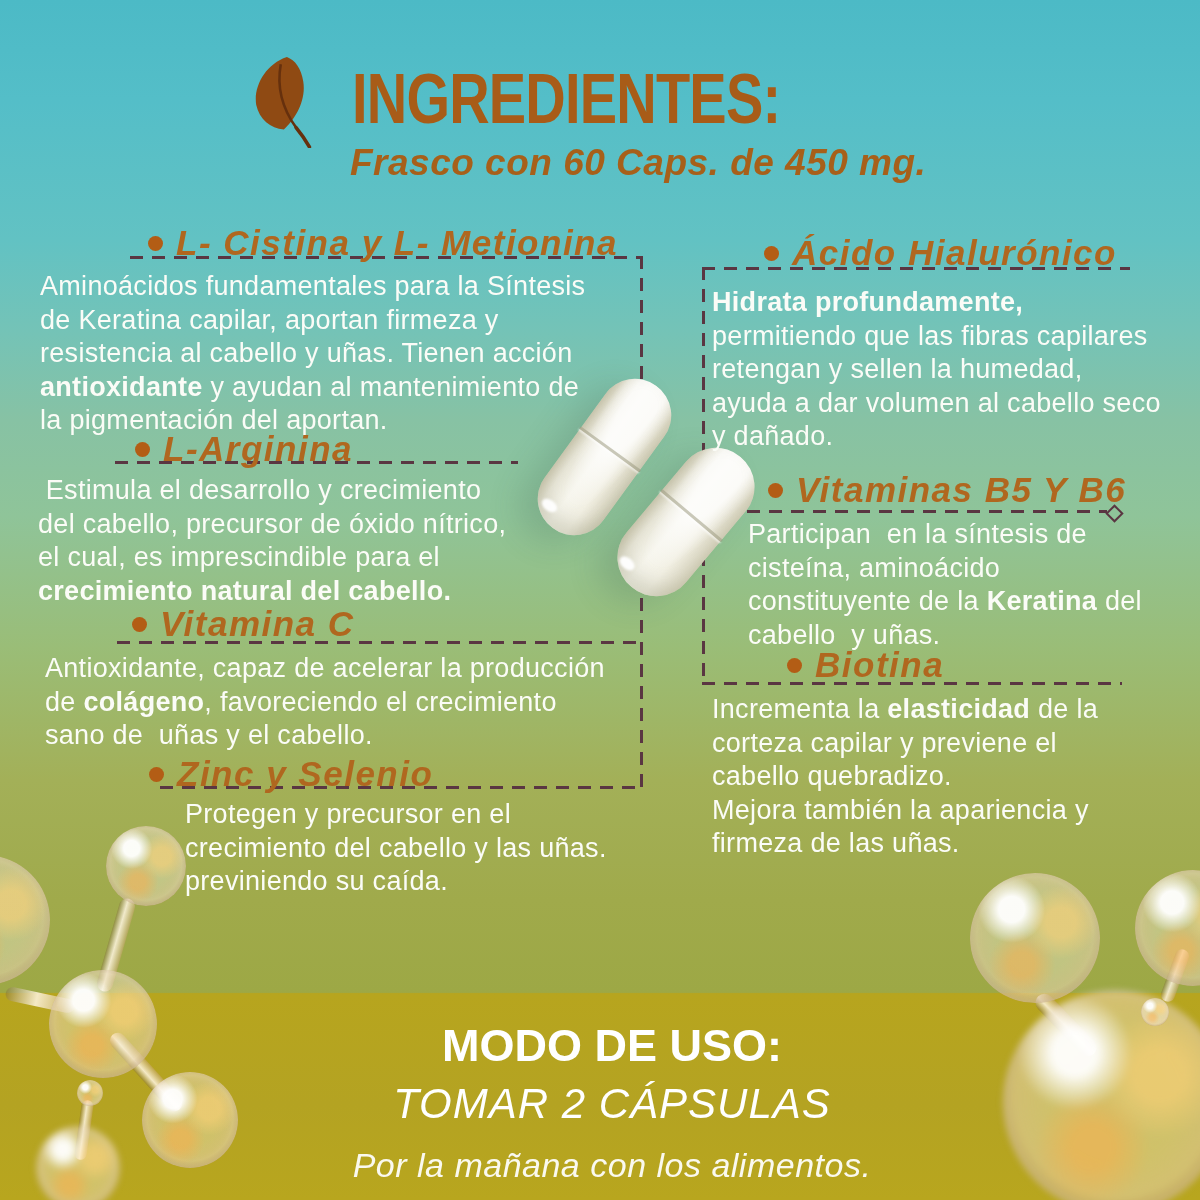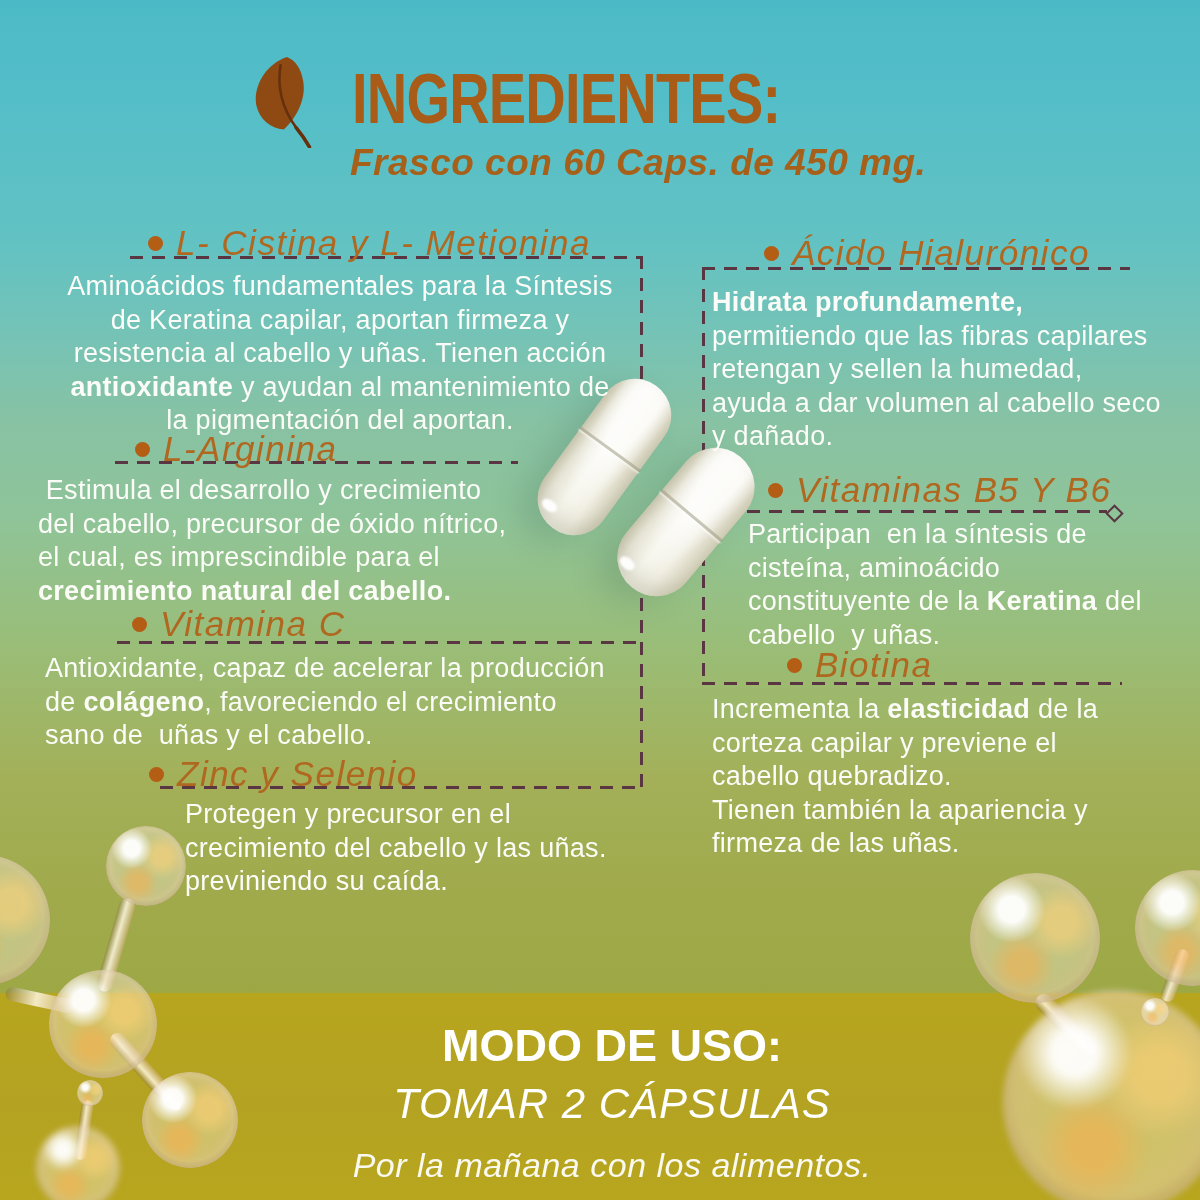--- a/index.html
+++ b/index.html
@@ -25,21 +25,21 @@
   .title{position:absolute;left:352px;top:64px;font-size:70px;font-weight:700;
     color:#a85c18;letter-spacing:-1px;line-height:1;white-space:nowrap;}
   .title-inner{display:inline-block;transform:scaleX(.8);transform-origin:left center;}
   .subtitle{position:absolute;left:350px;top:142px;font-size:37px;font-weight:700;
     font-style:italic;color:#a7601a;letter-spacing:.5px;white-space:nowrap;}
   .leaf{position:absolute;left:250px;top:56px;width:82px;height:92px;}
 
   
   .sec-head{position:absolute;display:flex;align-items:center;gap:13px;height:42px;}
   .dot{width:15px;height:15px;border-radius:50%;background:#b35d15;flex:0 0 auto;}
-  .sec-title{font-style:italic;font-size:35px;font-weight:400;color:var(--hdr);
+  .sec-title{font-style:italic;font-size:35px;font-weight:700;color:var(--hdr);
     letter-spacing:1.5px;white-space:nowrap;}
 
   
   .sec-body{position:absolute;color:var(--txt);font-size:27px;line-height:33.6px;
     letter-spacing:.3px;}
   .tl{white-space:pre;}
   .tl .b{font-weight:700;}
 
   
   .capsule{position:absolute;border-radius:999px;
@@ -150,21 +150,21 @@
   </div>
   <div class="sec-head" style="left:768px;top:469px;">
     <span class="dot"></span>
     <span class="sec-title">Vitaminas B5 Y B6</span>
   </div>
   <div class="sec-head" style="left:787px;top:644px;">
     <span class="dot"></span>
     <span class="sec-title">Biotina</span>
   </div>
 
-  <div class="sec-body" style="left:40px;top:270px;width:600px;text-align:center;">
+  <div class="sec-body" style="left:40px;top:270px;width:600px;">
       <div class="tl"><span>Aminoácidos fundamentales para la Síntesis</span></div>
       <div class="tl"><span>de Keratina capilar, aportan firmeza y</span></div>
       <div class="tl"><span>resistencia al cabello y uñas. Tienen acción</span></div>
       <div class="tl"><span></span><span class="b">antioxidante</span><span> y ayudan al mantenimiento de</span></div>
       <div class="tl"><span>la pigmentación del aportan.</span></div>
     </div>
   <div class="sec-body" style="left:38px;top:474px;width:530px;">
       <div class="tl"><span> Estimula el desarrollo y crecimiento</span></div>
       <div class="tl"><span>del cabello, precursor de óxido nítrico,</span></div>
       <div class="tl"><span>el cual, es imprescindible para el</span></div>
@@ -190,21 +190,21 @@
   <div class="sec-body" style="left:748px;top:518px;width:430px;">
       <div class="tl"><span>Participan  en la síntesis de</span></div>
       <div class="tl"><span>cisteína, aminoácido</span></div>
       <div class="tl"><span>constituyente de la </span><span class="b">Keratina</span><span> del</span></div>
       <div class="tl"><span>cabello  y uñas.</span></div>
     </div>
   <div class="sec-body" style="left:712px;top:693px;width:440px;">
       <div class="tl"><span>Incrementa la </span><span class="b">elasticidad</span><span> de la</span></div>
       <div class="tl"><span>corteza capilar y previene el</span></div>
       <div class="tl"><span>cabello quebradizo.</span></div>
-      <div class="tl"><span>Tienen también la apariencia y</span></div>
+      <div class="tl"><span>Mejora también la apariencia y</span></div>
       <div class="tl"><span>firmeza de las uñas.</span></div>
     </div>
 
   <div class="usage">
     <div class="usage-title">MODO DE USO:</div>
     <div class="usage-sub">TOMAR 2 CÁPSULAS</div>
     <div class="usage-note">Por la mañana  con los alimentos.</div>
   </div>
 
 </div>

